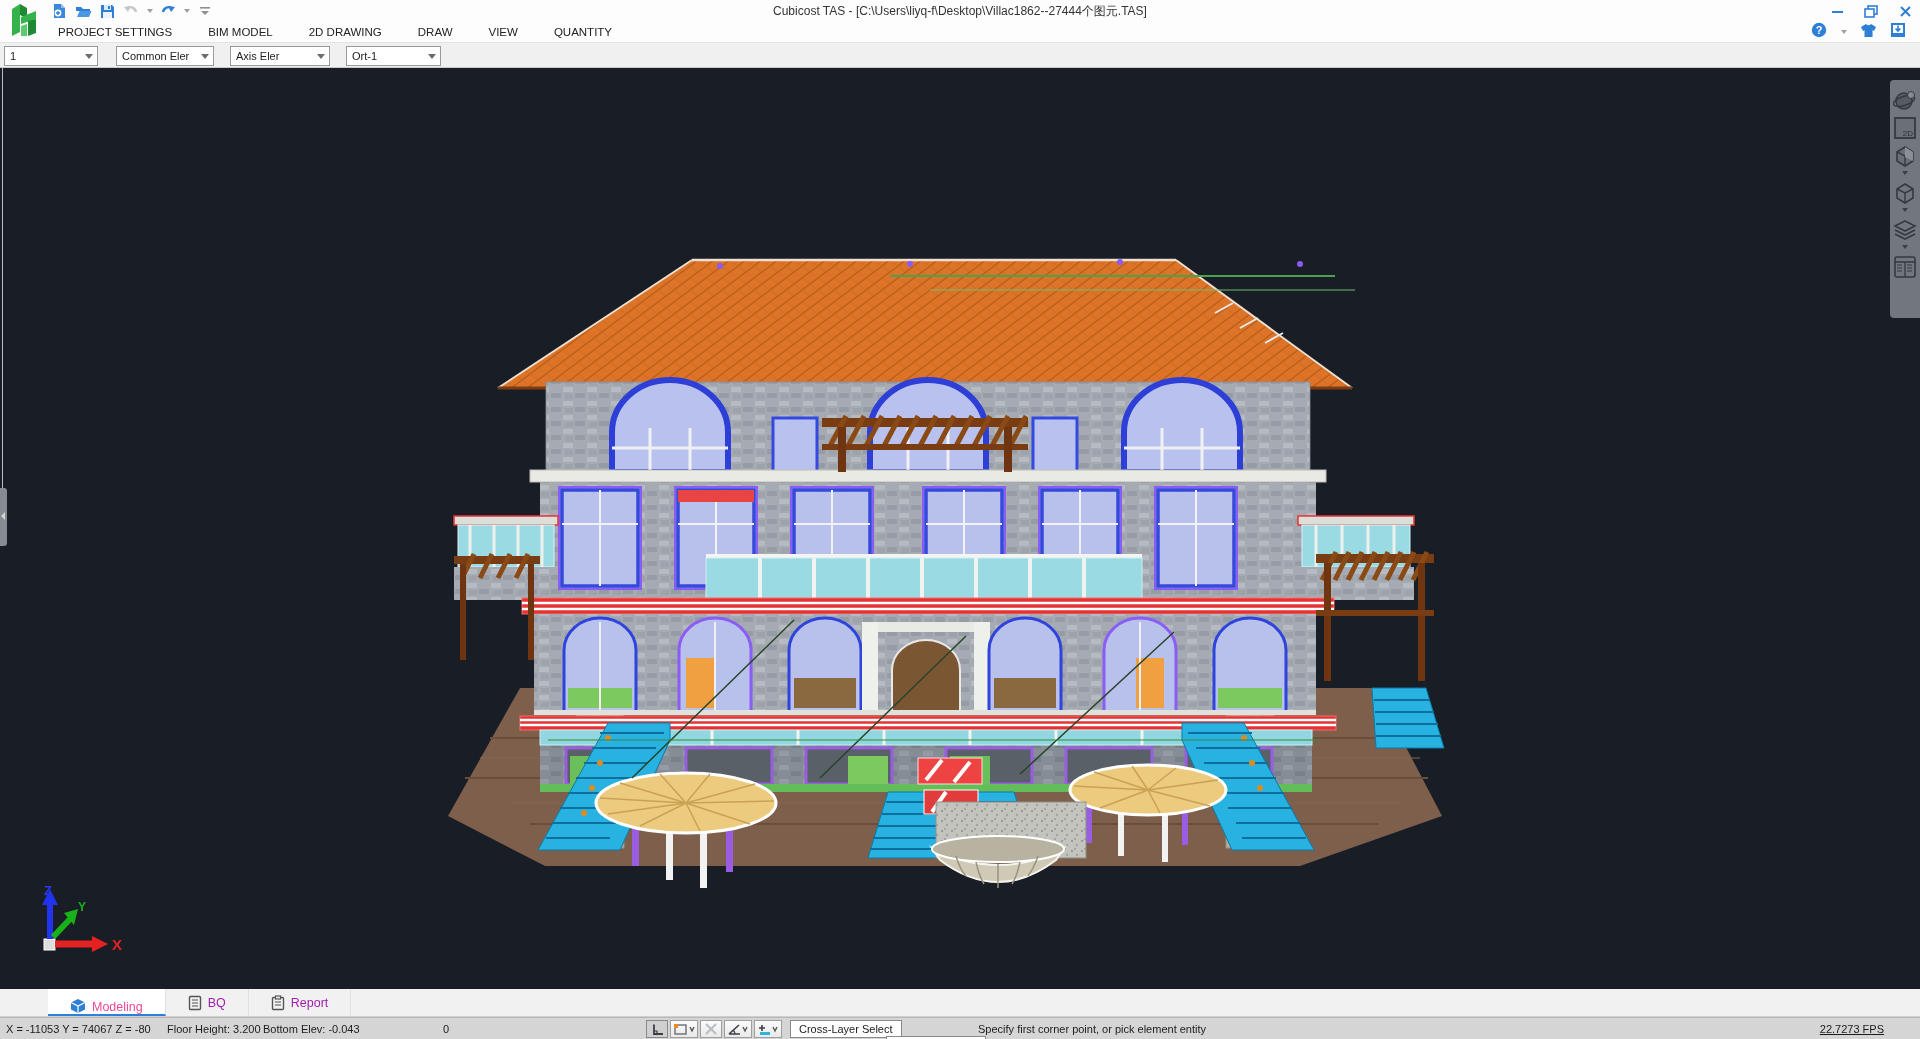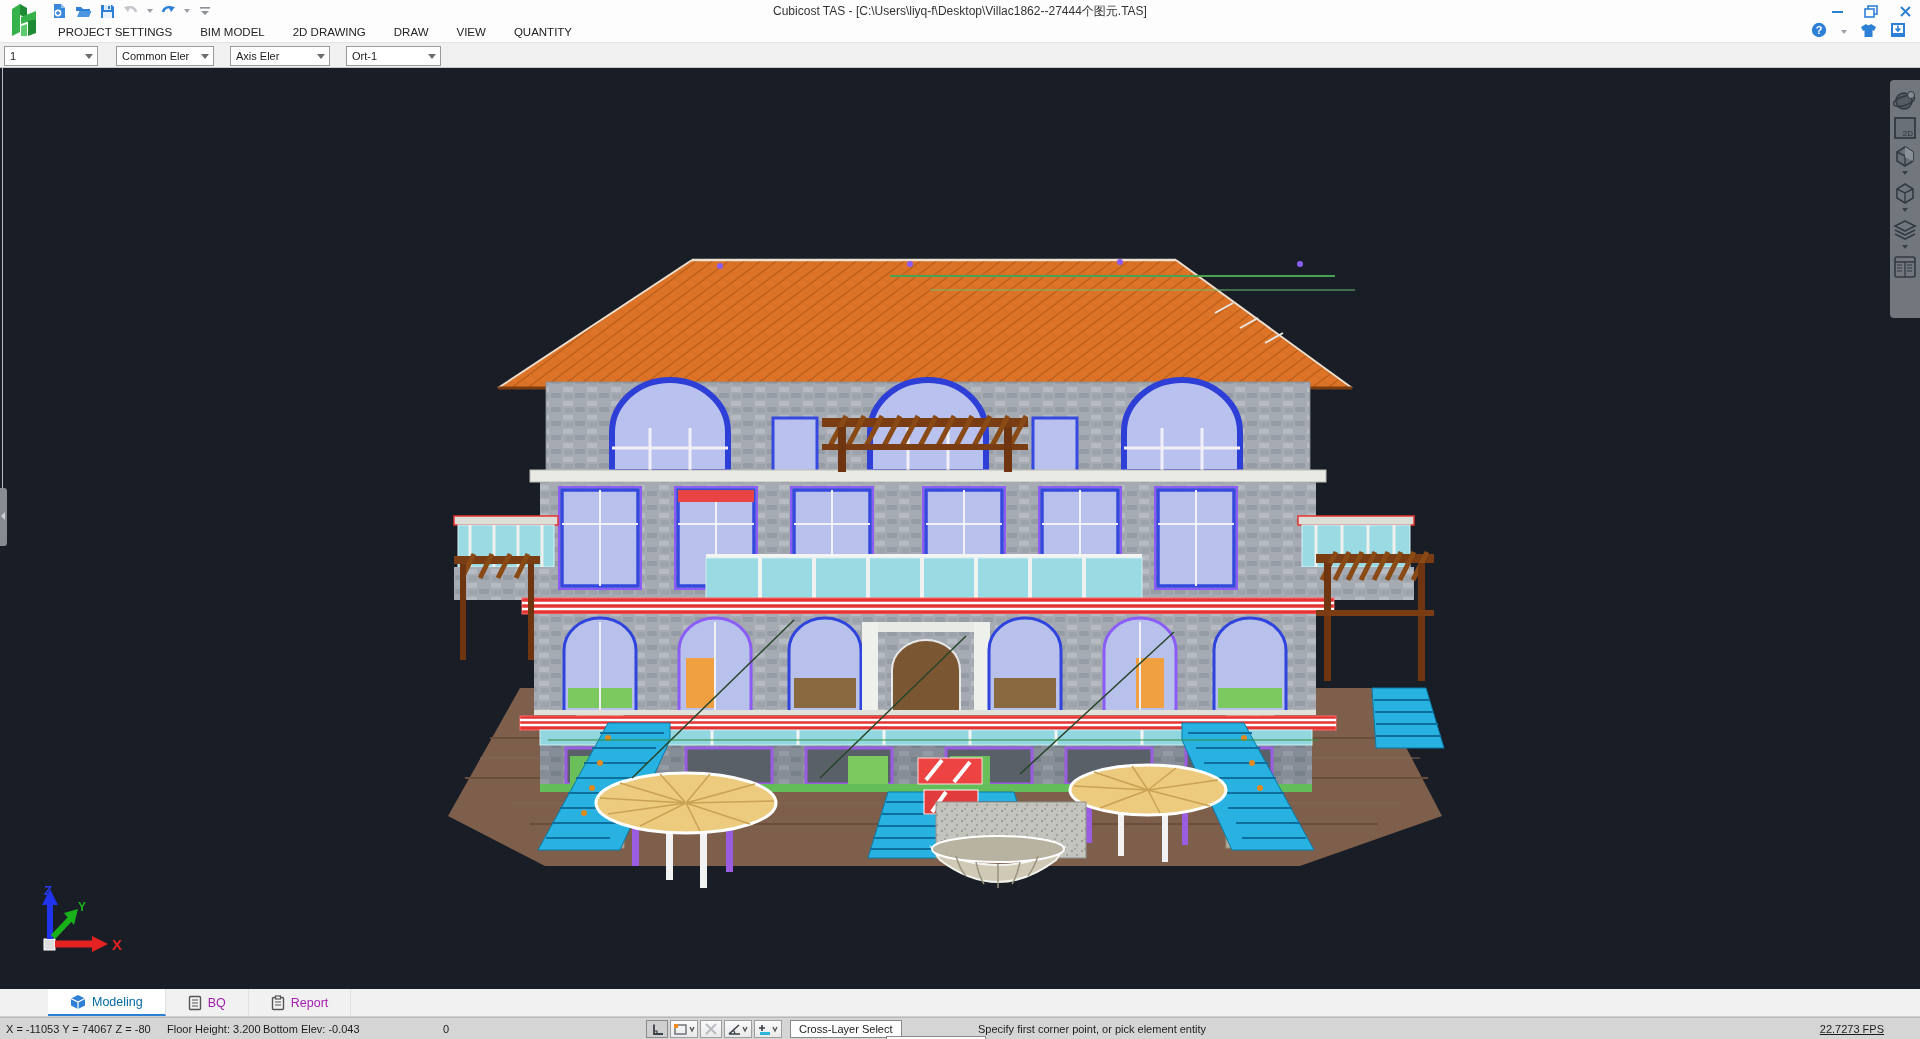--- a/index.html
+++ b/index.html
@@ -15,41 +15,41 @@
   .app-logo { position:absolute; left:8px; top:3px; width:32px; height:34px; z-index:5; }
   .logo-caret { position:absolute; left:36px; top:30px; width:0; height:0; border-left:5px solid transparent; border-top:5px solid #444; transform:rotate(45deg); }
   .qat { position:absolute; left:50px; top:2px; display:flex; align-items:center; gap:6px; height:18px; }
   .qat .btn { width:18px; height:18px; display:flex; align-items:center; justify-content:center; }
   .caret-s { width:0; height:0; border-left:3.5px solid transparent; border-right:3.5px solid transparent; border-top:4px solid #9aa0a6; margin-left:1px; }
   .win-title { position:absolute; left:0; right:0; top:0; height:22px; text-align:center; line-height:22px; font-size:12px; color:#333; }
   .win-controls { position:absolute; right:6px; top:0; height:22px; display:flex; align-items:center; gap:16px; z-index:6; }
   .win-controls .btn { width:18px; height:16px; display:flex; align-items:center; justify-content:center; }
 
   
-  .menu-items { position:absolute; left:58px; top:0; height:20px; display:flex; align-items:center; gap:28px; font-size:11.5px; color:#222; }
+  .menu-items { position:absolute; left:58px; top:0; height:20px; display:flex; align-items:center; gap:36px; font-size:11.5px; color:#222; }
   .menu-item { cursor:default; white-space:nowrap; }
   .help-cluster { position:absolute; right:14px; top:0; height:20px; display:flex; align-items:center; gap:13px; }
 
   
   .sel { position:absolute; top:3px; height:20px; background:#fff; border:1px solid #9a9a9a; font-size:11px; color:#222; display:flex; align-items:center; padding-left:5px; }
   .sel .caret { position:absolute; right:4px; top:7px; width:0; height:0; border-left:4px solid transparent; border-right:4px solid transparent; border-top:5px solid #6d6d6d; }
 
   
   .edge-line { position:absolute; left:2px; top:0; width:1px; height:420px; background:#b9bdc2; }
   .panel-handle { position:absolute; left:0; top:420px; width:7px; height:58px; background:#878c93; border-radius:0 3px 3px 0; }
   .panel-handle:after { content:""; position:absolute; left:1px; top:24px; width:0; height:0; border-top:4px solid transparent; border-bottom:4px solid transparent; border-right:4px solid #d0d3d6; }
   .right-strip { position:absolute; right:0; top:12px; width:30px; height:238px; background:#72777e; border-radius:4px 0 0 4px; display:flex; flex-direction:column; align-items:center; padding-top:6px; gap:2px; }
   .right-strip .tool { width:26px; height:26px; display:flex; align-items:flex-end; justify-content:center; }
   .caret-strip { width:0; height:0; border-left:3.5px solid transparent; border-right:3.5px solid transparent; border-top:4px solid #3a4048; margin:1px 0 2px; }
   .model-svg { position:absolute; left:370px; top:150px; width:1110px; height:670px; }
   .axis-gizmo { position:absolute; left:30px; top:815px; width:95px; height:85px; }
 
   
   .tab { display:flex; align-items:center; gap:6px; padding:0 22px; font-size:12.5px; color:#a21caf; border-right:1px solid #e0e0e0; position:relative; }
-  .tab.active { background:#fff; color:#0369a1; border-bottom:2px solid #2e7fd6; }
+  .tab.active { background:#fff; color:#ec4899; border-bottom:2px solid #2e7fd6;align-items:flex-end; }
 
   
   .sb { position:absolute; top:0; height:22px; display:flex; align-items:center; white-space:nowrap; }
   .sb-btn { width:22px; height:18px; margin-right:2px; background:linear-gradient(#fbfbfb,#e9e9e9); border:1px solid #9e9e9e; display:flex; align-items:center; justify-content:center; }
   .sb-btn.active { background:#cfcfcf; border-color:#8a8a8a; }
   .sb-btn.w { width:28px; }
   .sb-push { height:18px; background:#fff; border:1px solid #8a8a8a; padding:0 8px; display:flex; align-items:center; font-size:11px; }
   .sb-select { height:18px; background:#fff; border:1px solid #8a8a8a; padding:0 18px 0 6px; position:relative; display:flex; align-items:center; font-size:11px;margin-top:32px; }
   .sb-select .caret { position:absolute; right:4px; top:6px; width:0; height:0; border-left:4px solid transparent; border-right:4px solid transparent; border-top:5px solid #555; }
 </style>

